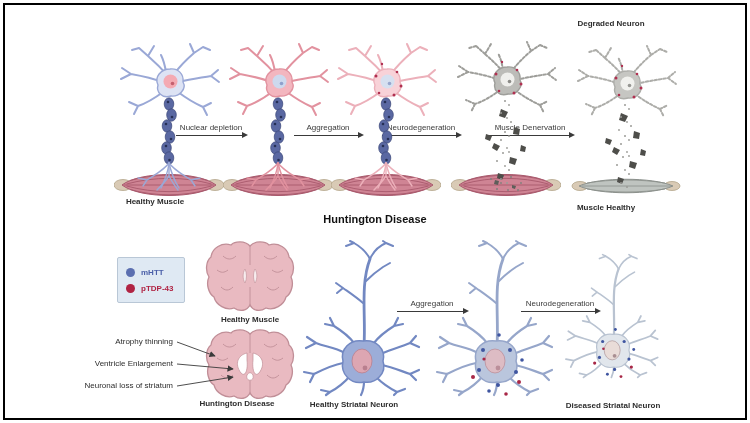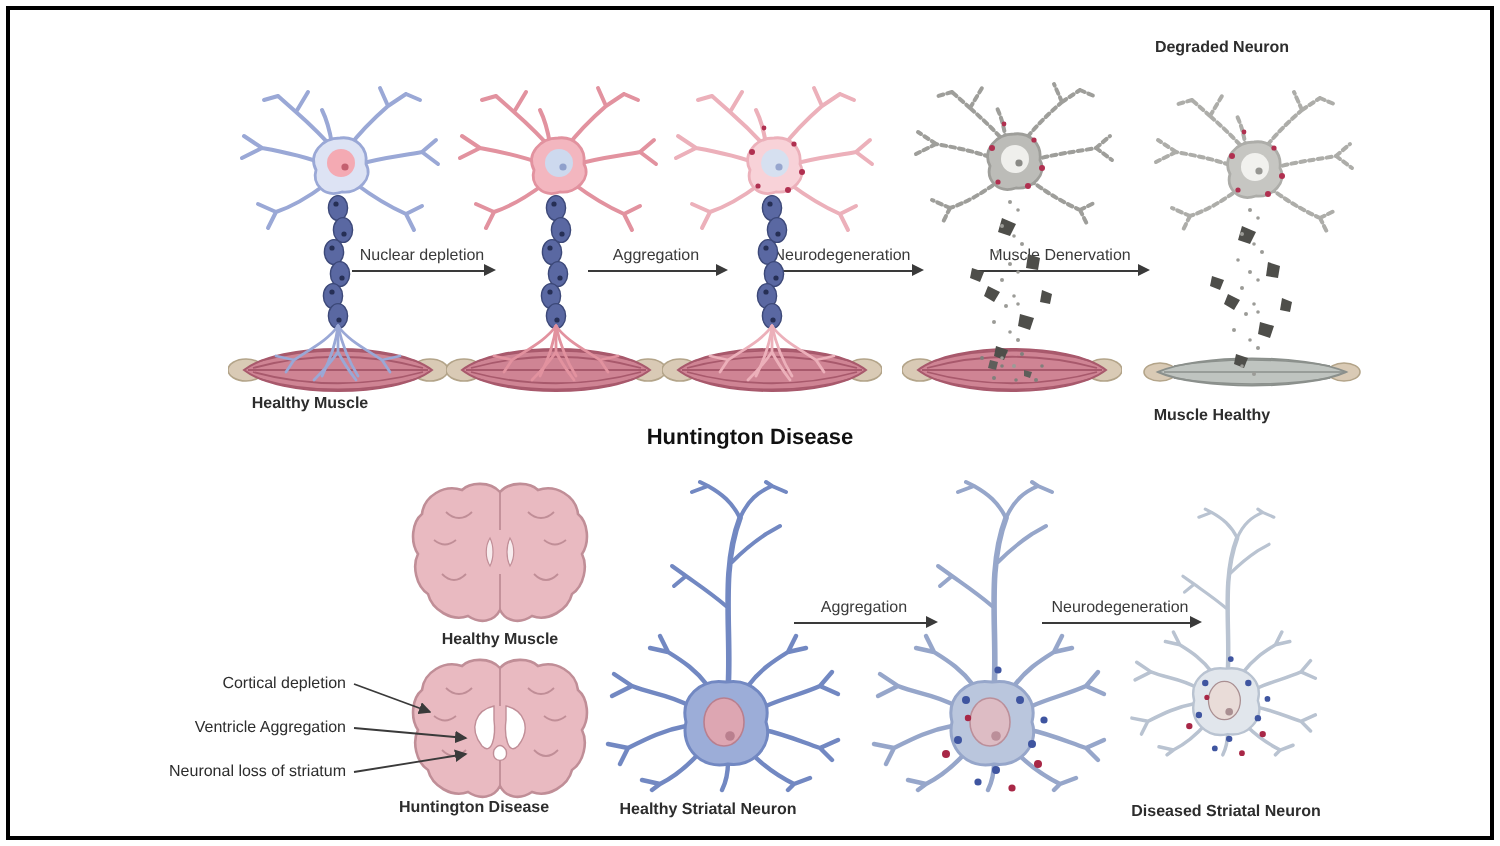--- a/index.html
+++ b/index.html
@@ -297,34 +297,44 @@
     <div class="arrow-label">Neurodegeneration</div>
     <div class="arrow-shaft"></div>
   </div>
   <div class="arrow" style="left:482px;top:118px;width:86px">
     <div class="arrow-label">Muscle Denervation</div>
     <div class="arrow-shaft"></div>
   </div>
 
   <div class="title" style="top:208px">Huntington Disease</div>
 
+  <div class="legend" style="left:112px;top:252px;width:68px;height:46px">
+    <div class="legend-row">
+      <span class="legend-dot dot-mhtt"></span>
+      <span class="legend-label mhtt">mHTT</span>
+    </div>
+    <div class="legend-row">
+      <span class="legend-dot dot-ptdp"></span>
+      <span class="legend-label ptdp">pTDP-43</span>
+    </div>
+  </div>
 
   <svg class="brain brainc" style="left:199px;top:234px" width="92" height="74" viewBox="0 0 92 74">
         <use href="#brain-base"></use>
       </svg>
   <div class="lbl" style="left:185px;top:310px;width:120px">Healthy Muscle</div>
 
   <svg class="brain brainc" style="left:199px;top:322px" width="92" height="74" viewBox="0 0 92 74">
         <use href="#brain-base"></use>
         <use href="#brain-vent"></use>
       </svg>
   <div class="lbl" style="left:172px;top:394px;width:120px">Huntington Disease</div>
 
-  <div class="callout" style="left:56px;top:332px;width:112px">Cortical depletion</div>
-  <div class="callout" style="left:44px;top:354px;width:124px">Ventricle Aggregation</div>
+  <div class="callout" style="left:56px;top:332px;width:112px">Atrophy thinning</div>
+  <div class="callout" style="left:44px;top:354px;width:124px">Ventricle Enlargement</div>
   <div class="callout" style="left:32px;top:376px;width:136px">Neuronal loss of striatum</div>
   <svg class="abs" style="left:170px;top:330px" width="64" height="58" viewBox="0 0 64 58">
     <defs>
       <marker id="ah" viewBox="0 0 8 8" refX="7" refY="4" markerWidth="7" markerHeight="7" orient="auto">
         <path d="M0,0 L8,4 L0,8 z" fill="#3a3a3a"></path>
       </marker>
     </defs>
     <line x1="2" y1="7" x2="40" y2="21" stroke="#3a3a3a" stroke-width="0.9" marker-end="url(#ah)"></line>
     <line x1="2" y1="29" x2="58" y2="34" stroke="#3a3a3a" stroke-width="0.9" marker-end="url(#ah)"></line>
     <line x1="2" y1="51" x2="58" y2="42" stroke="#3a3a3a" stroke-width="0.9" marker-end="url(#ah)"></line>

